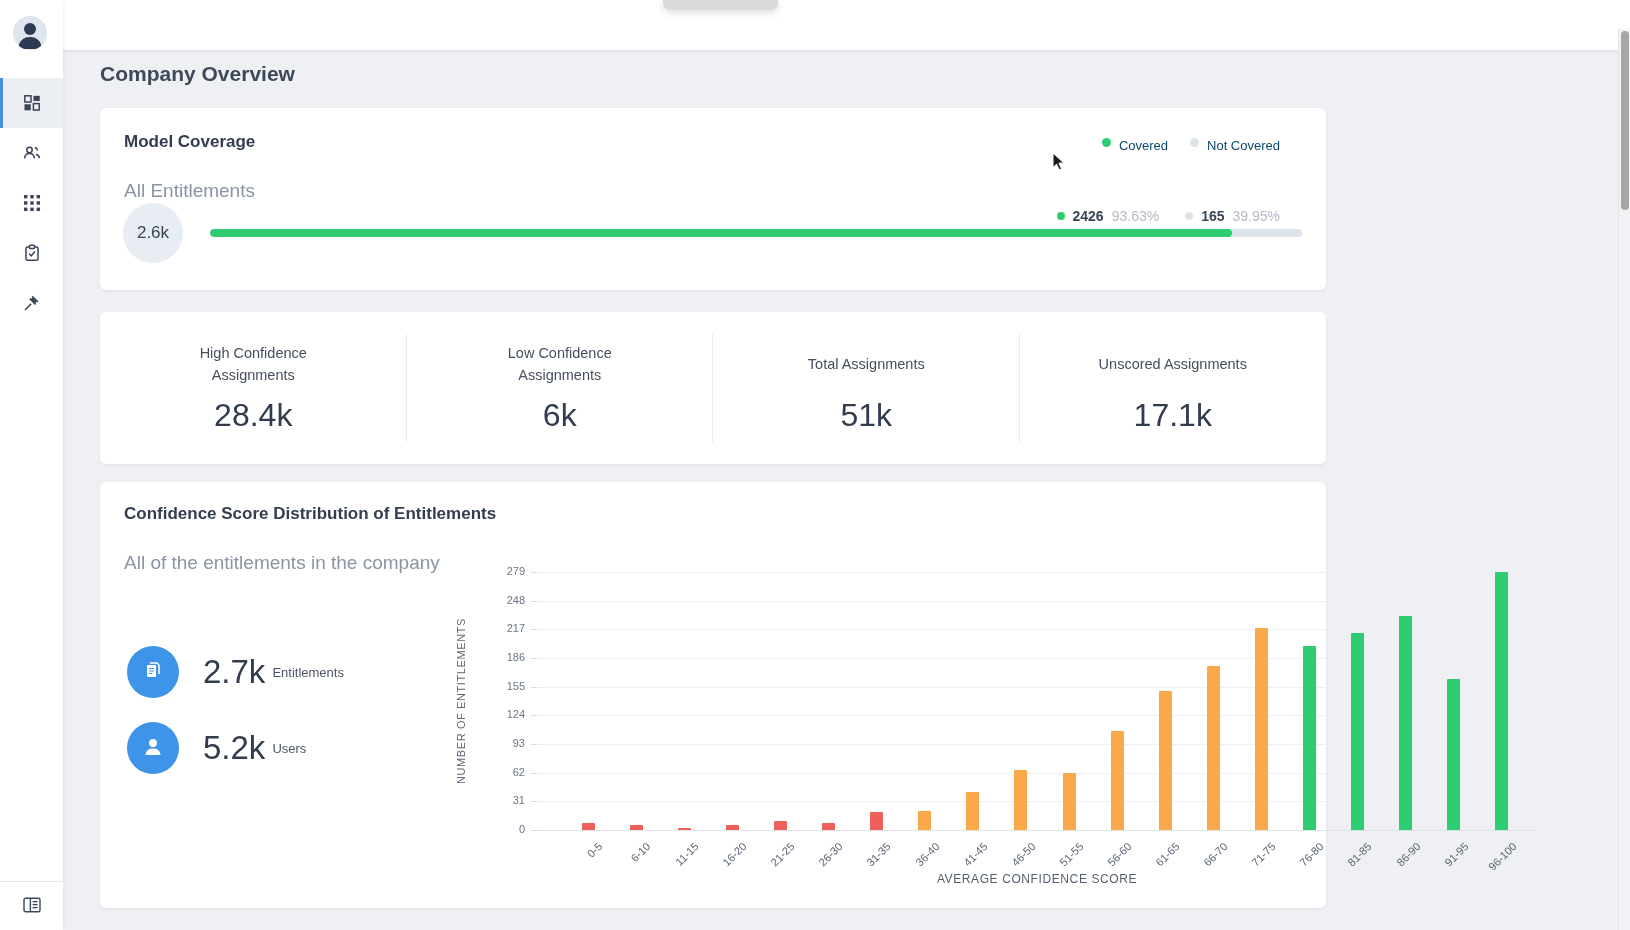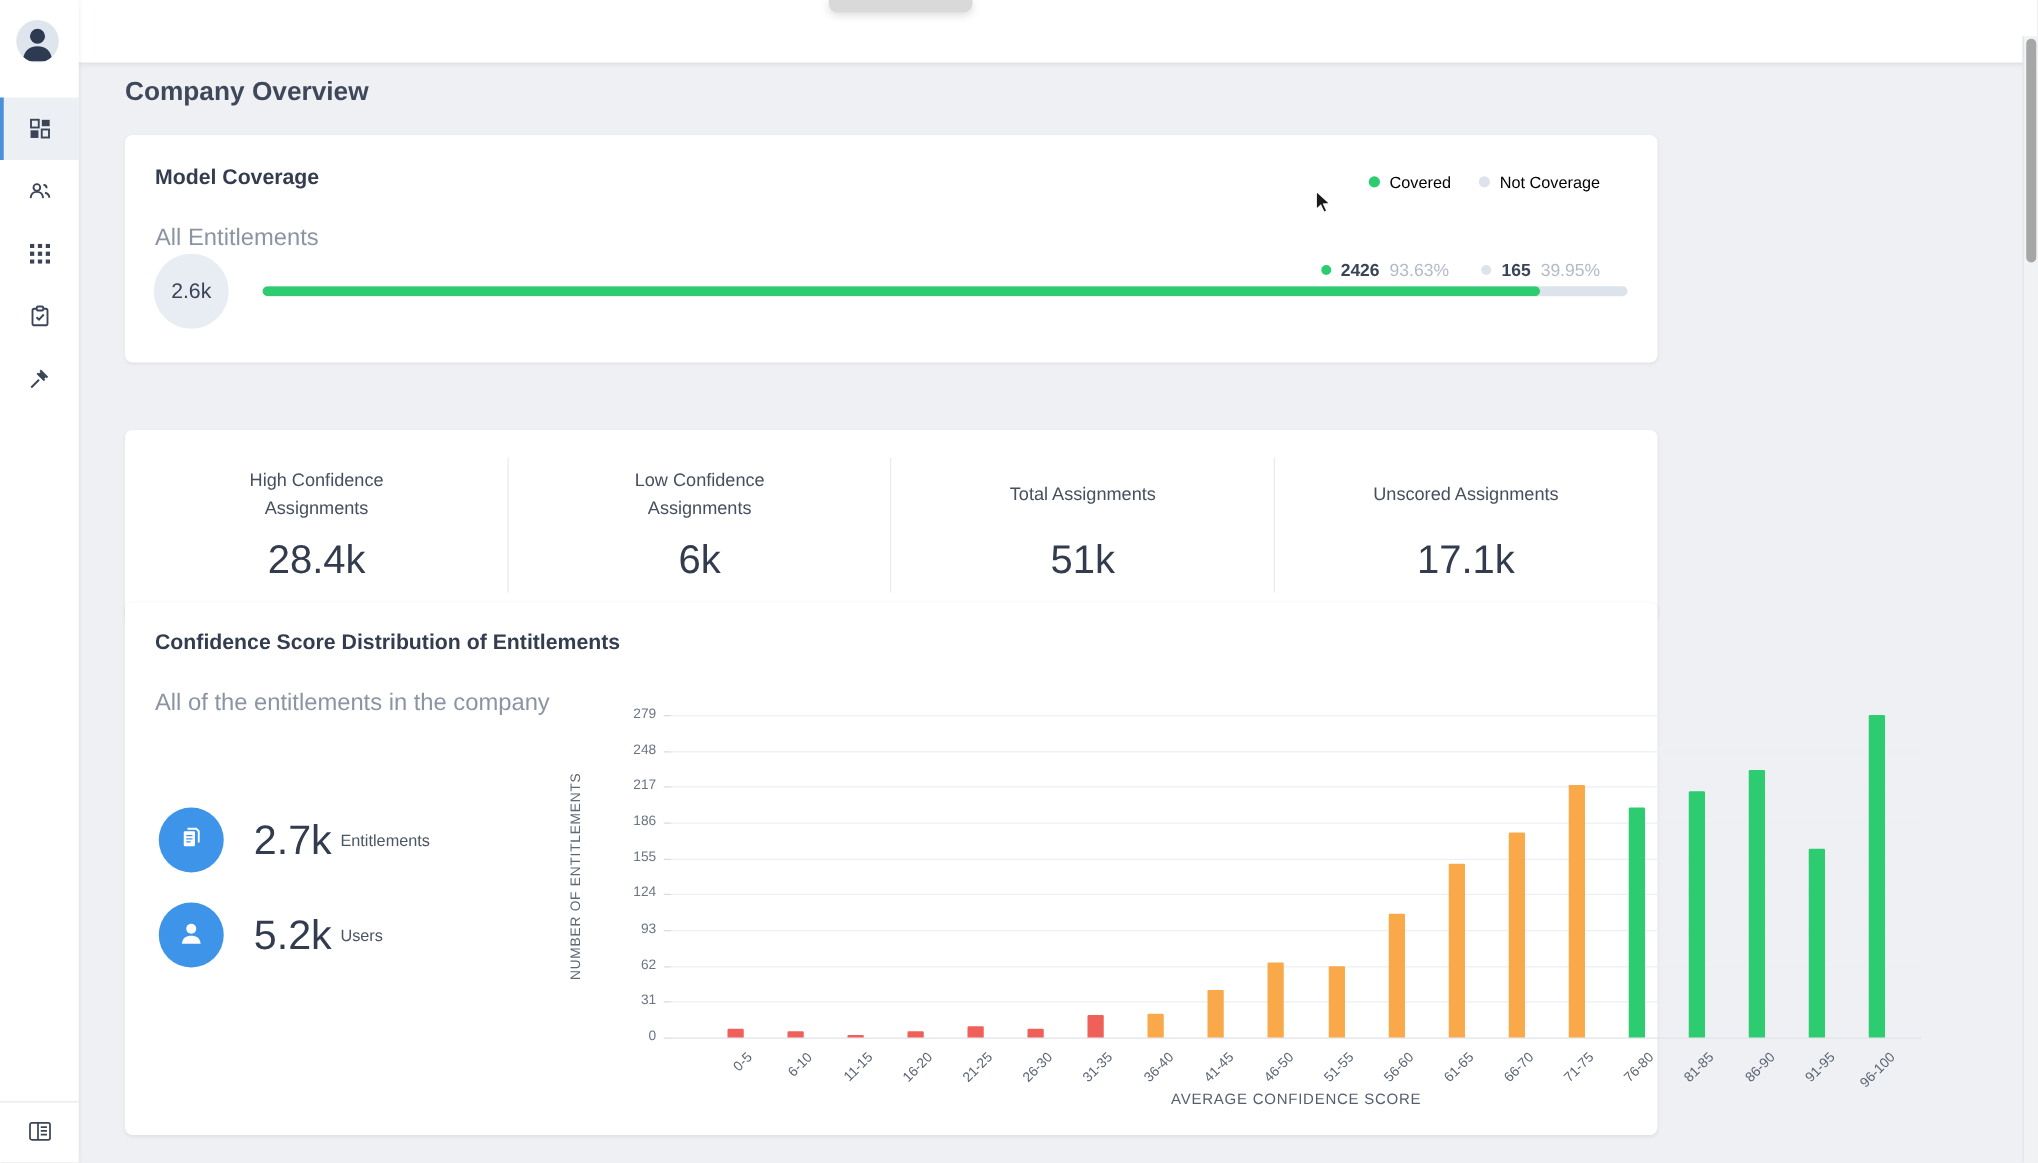--- a/index.html
+++ b/index.html
@@ -35,36 +35,36 @@
   
   .page-title { position:absolute; left:100px; top:62px; font-size:21px; color:#3e4859; }
   .card { position:absolute; left:100px; width:1226px; background:#ffffff; border-radius:6px;
           box-shadow:0 1px 3px rgba(40,50,70,.08); }
   .card-title { font-size:17px; font-weight:bold; color:#333d4f; }
   .card-sub { font-size:19px; color:#8b94a3; margin-top:28px; }
   
   .card-coverage { top:108px; height:182px; }
   .card-coverage .head { position:absolute; left:24px; top:24px; }
   .legend-row { position:absolute; right:46px; top:30px; display:flex; gap:22px; }
-  .legend-item { display:flex; align-items:center; gap:8px; font-size:13px; color:#000000; cursor:pointer; }
+  .legend-item { display:flex; align-items:flex-start; gap:8px; font-size:13px; color:#0c4a6e; cursor:pointer; }
   .dot { width:9px; height:9px; border-radius:50%; flex:0 0 auto; }
   .count-row { position:absolute; right:46px; top:100px; display:flex; align-items:center; gap:8px;
                font-size:14px; }
   .count-row .dot { width:8px; height:8px; }
   .count-num { color:#394457; font-weight:bold; }
   .count-pct { color:#b3bac6; }
   .count-gap { width:10px; }
   .total-circle { position:absolute; left:23px; top:95px; width:60px; height:60px; border-radius:50%;
                   background:#e8edf4; display:flex; align-items:center; justify-content:center;
                   font-size:17px; color:#394457; }
   .coverage-bar { position:absolute; left:110px; right:24px; top:121px; height:8px; border-radius:4px;
                   background:#dde3ea; overflow:hidden; }
   .coverage-bar-fill { height:100%; border-radius:4px; }
   
-  .card-stats { top:312px; height:152px; display:flex;margin-top:32px; }
+  .card-stats { top:312px; height:152px; display:flex; }
   .stat-col { flex:1 1 0; position:relative; display:flex; flex-direction:column; align-items:center;
               padding-top:30px; }
   .stat-col:not(:last-child)::after { content:''; position:absolute; right:0; top:22px; bottom:22px;
               width:1px; background:#e8ebef; }
   .stat-label { font-size:14.5px; line-height:1.5; color:#454f5e; text-align:center; max-width:170px;
                 height:46px; display:flex; align-items:center; }
   .stat-value { font-size:32px; color:#323c4e; margin-top:9px; }
   
   .card-dist { top:482px; height:426px; }
   .card-dist .head { position:absolute; left:24px; top:22px; }
@@ -188,21 +188,21 @@
     <div class="card-title">Model Coverage</div>
     <div class="card-sub">All Entitlements</div>
   </div>
   <div class="legend-row">
     <div class="legend-item">
       <span class="dot" style="background-color: rgb(46, 204, 113);"></span>
       <span>Covered</span>
     </div>
     <div class="legend-item">
       <span class="dot" style="background-color: rgb(221, 227, 234);"></span>
-      <span>Not Coverage</span>
+      <span>Not Covered</span>
     </div>
   </div>
   <div class="count-row">
     <span class="dot" style="background-color: rgb(46, 204, 113);"></span>
     <span class="count-num">2426</span>
     <span class="count-pct">93.63%</span>
     <span class="count-gap"></span>
     <span class="dot" style="background-color: rgb(221, 227, 234);"></span>
     <span class="count-num">165</span>
     <span class="count-pct">39.95%</span>

